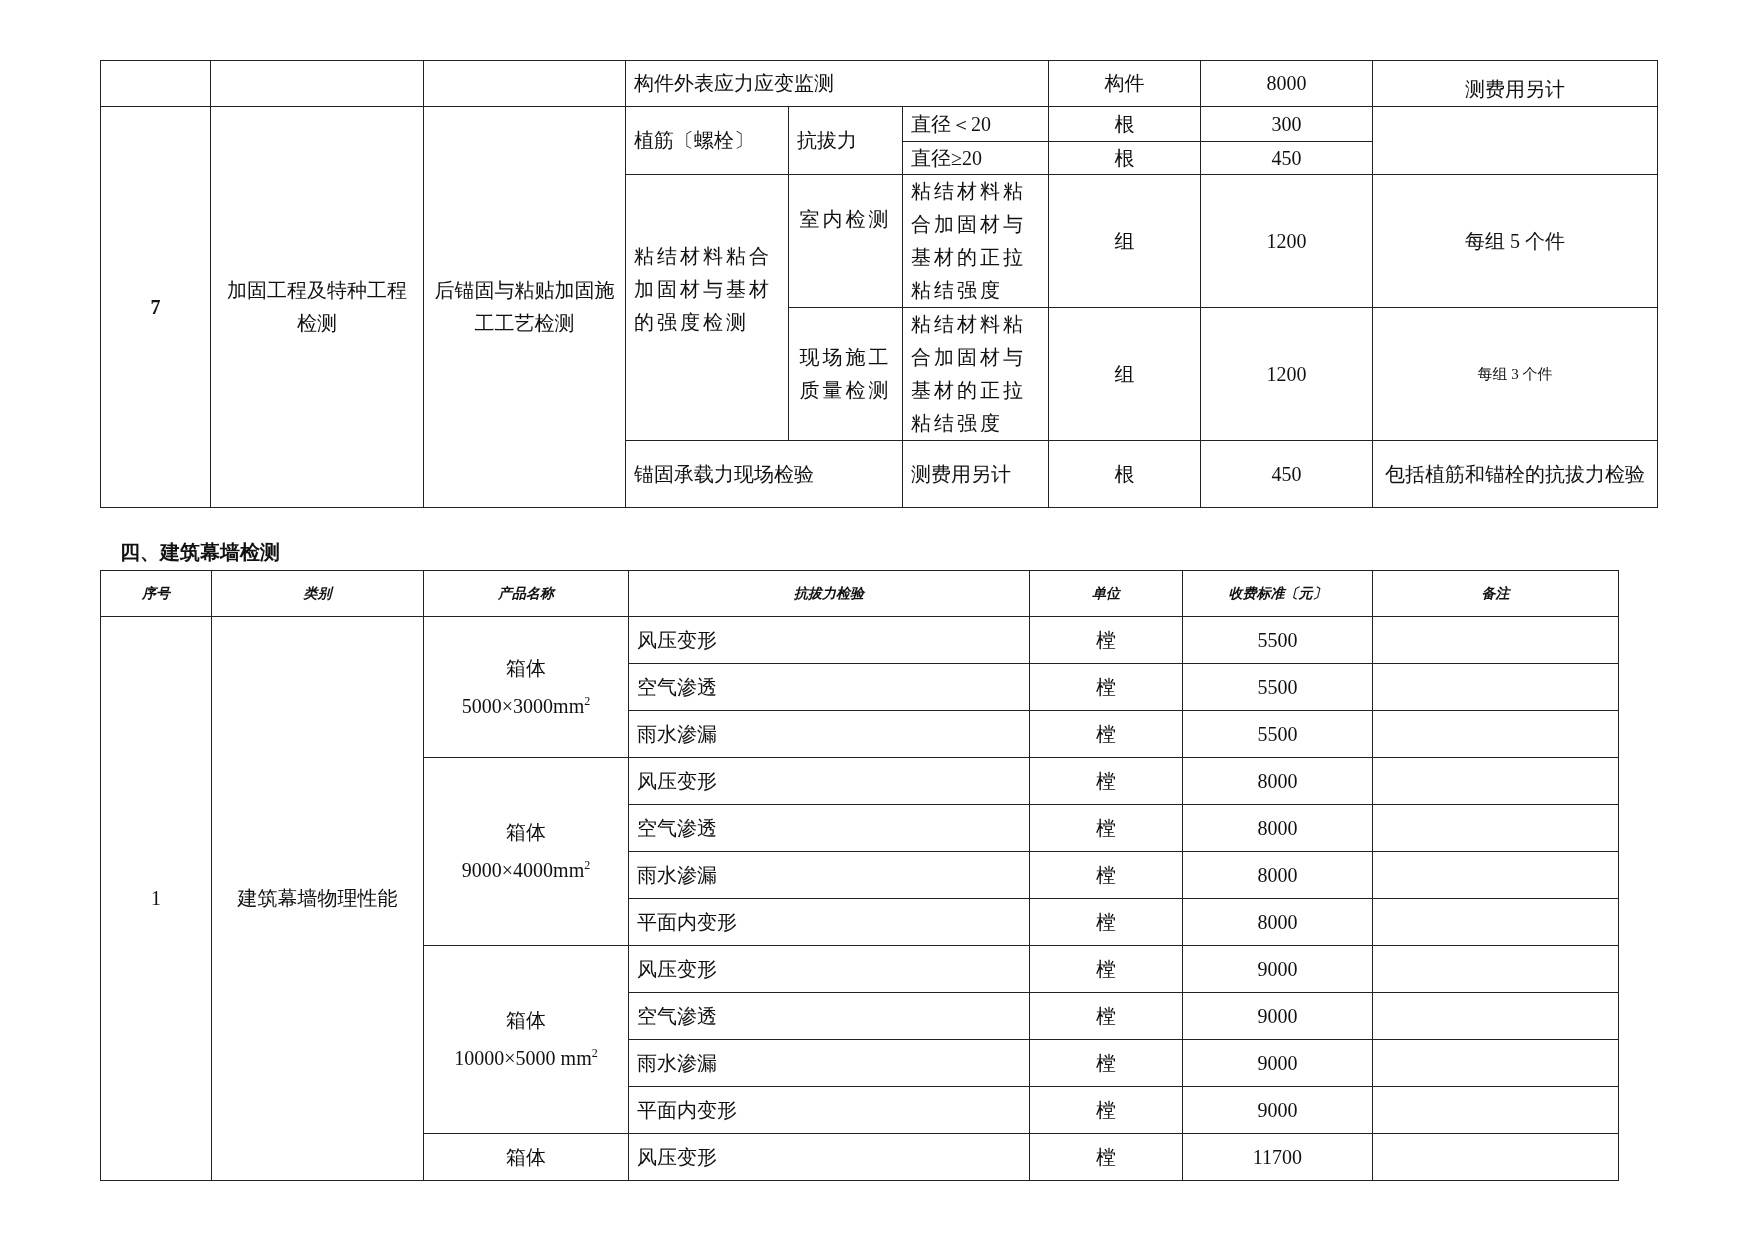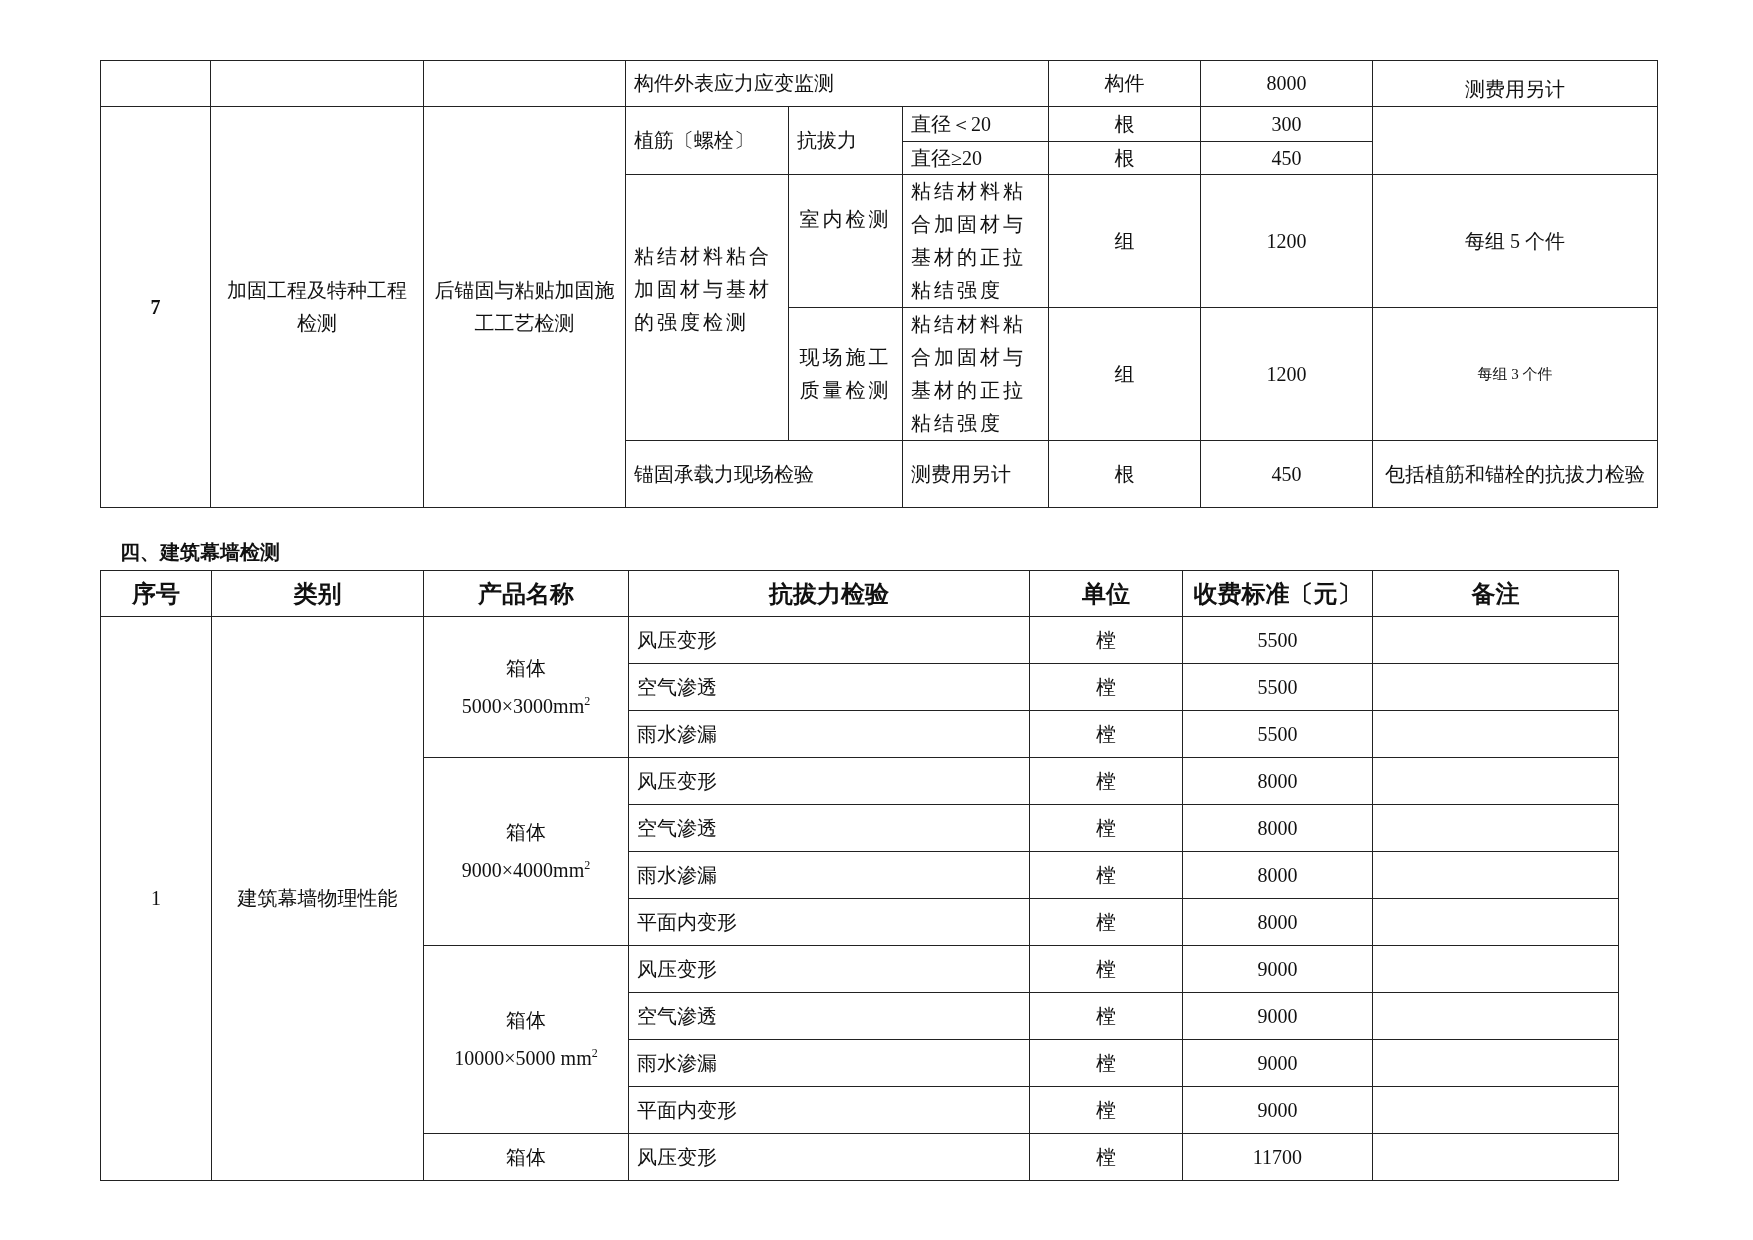--- a/index.html
+++ b/index.html
@@ -6,21 +6,21 @@
   body { width:1753px; height:1240px; position:relative; overflow:hidden;
          font-family:"Liberation Serif","DejaVu Serif",serif; color:#111; }
   table { border-collapse:collapse; position:absolute; table-layout:fixed; }
   td, th { border:1.5px solid #222; padding:0 8px; font-size:20px; line-height:33px;
            vertical-align:middle; font-weight:normal; }
   .c { text-align:center; }
   .l { text-align:left; }
   .b { font-weight:bold; }
   .sm { font-size:15px; }
   .spaced { letter-spacing:3px; }
-  th { font-family:"Liberation Sans","DejaVu Sans",sans-serif; font-weight:bold; font-size:24px; }
+  th { font-family:"Liberation Sans","DejaVu Sans",sans-serif; font-weight:bold; font-size:14px;font-style:italic; }
   #t1 { left:100px; top:60px; width:1557px;border-radius:27px; }
   #t2 { left:100px; top:570px; width:1518px; }
   #heading { position:absolute; left:120px; top:539px; font-family:"Liberation Sans","DejaVu Sans",sans-serif;
              font-weight:bold; font-size:20px; }
   sup { font-size:12px; }
 </style>
 </head>
 <body>
 
 <table id="t1">

